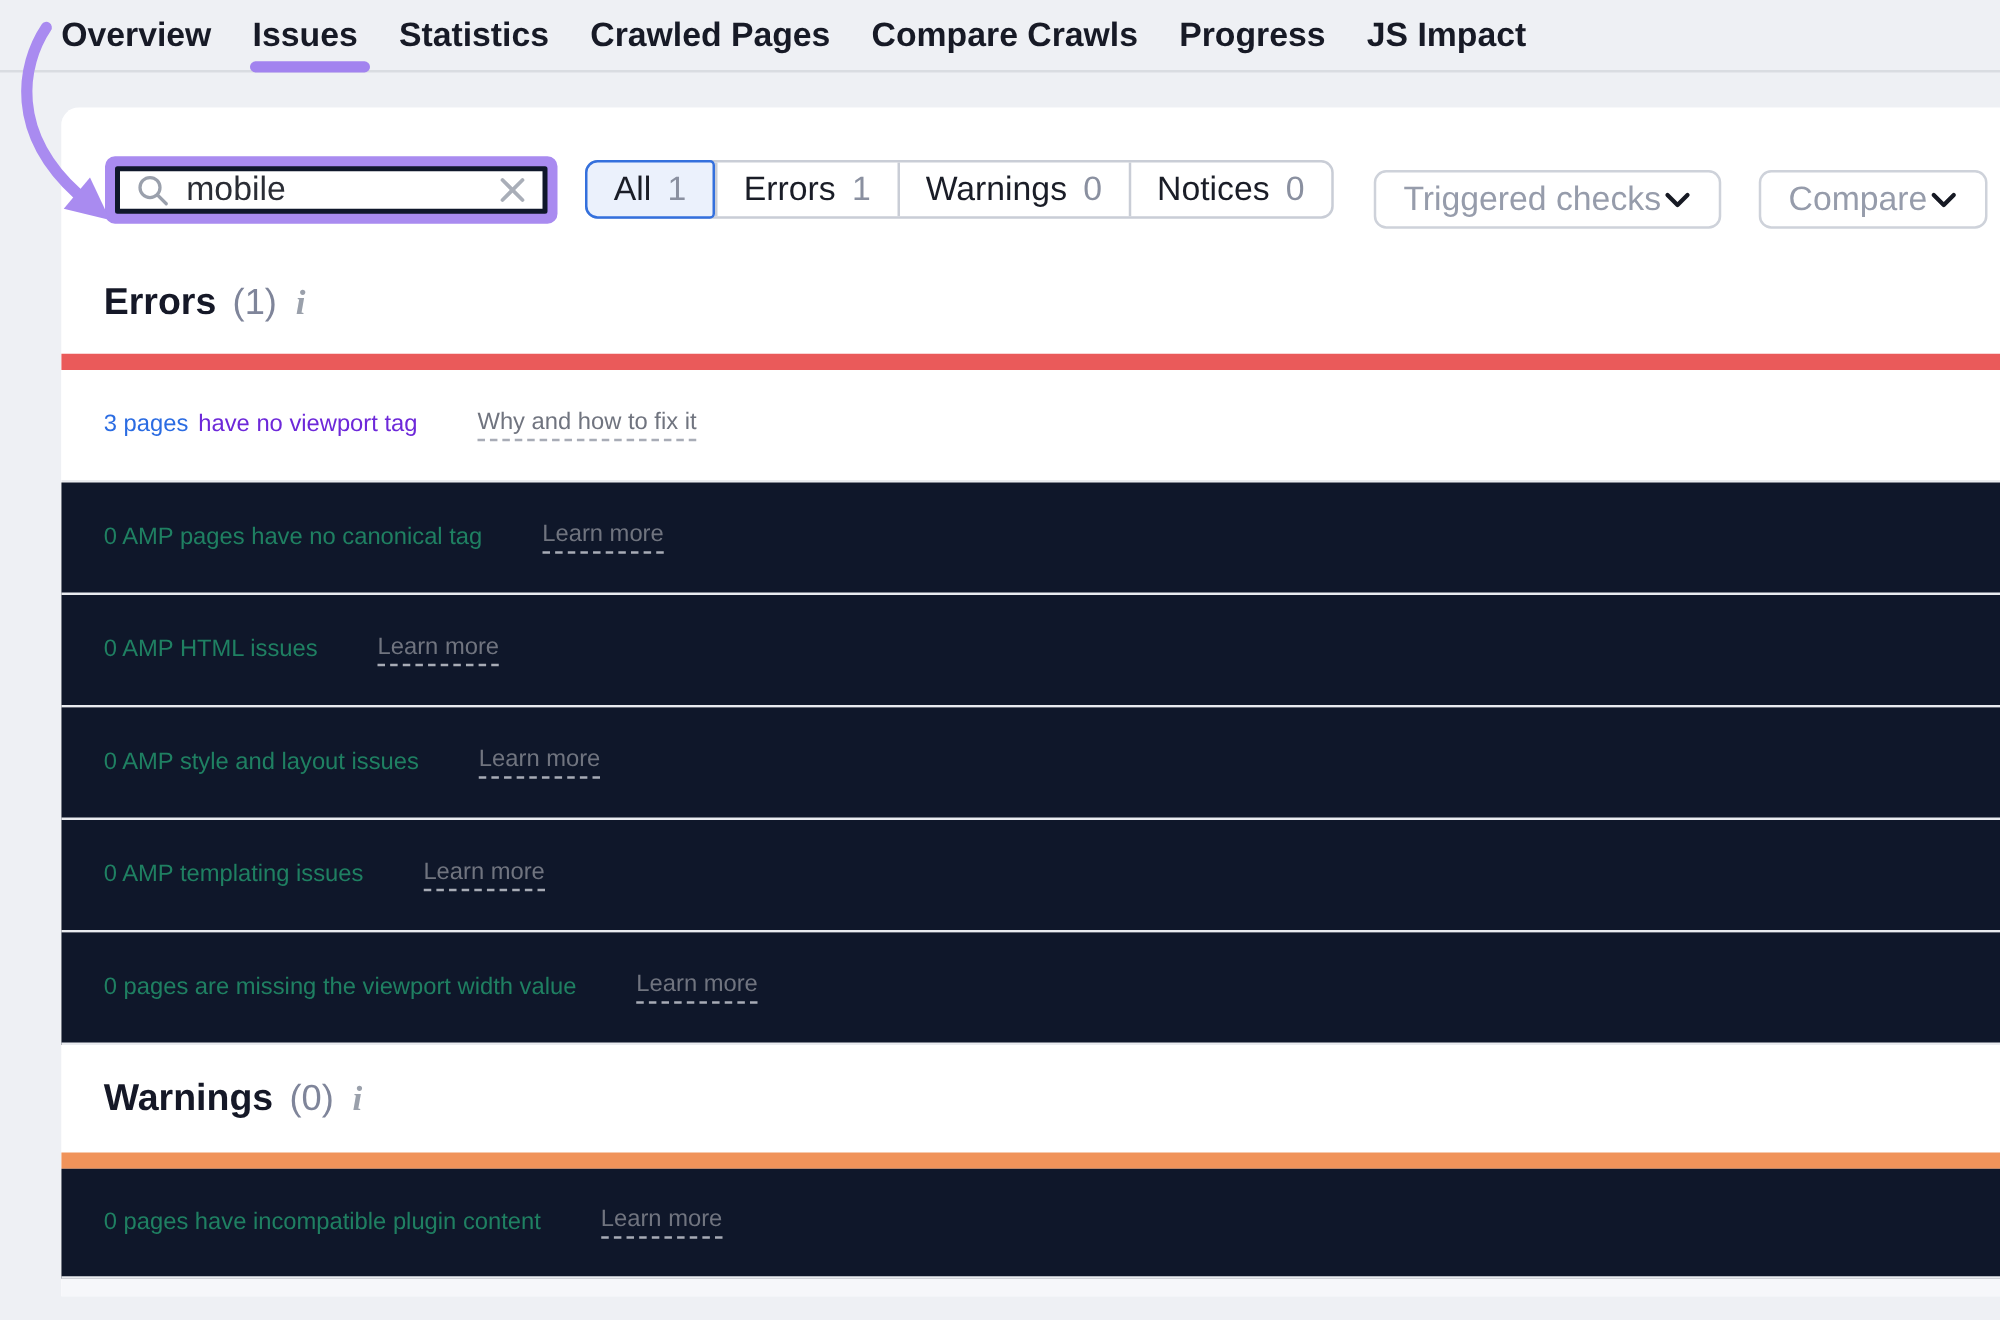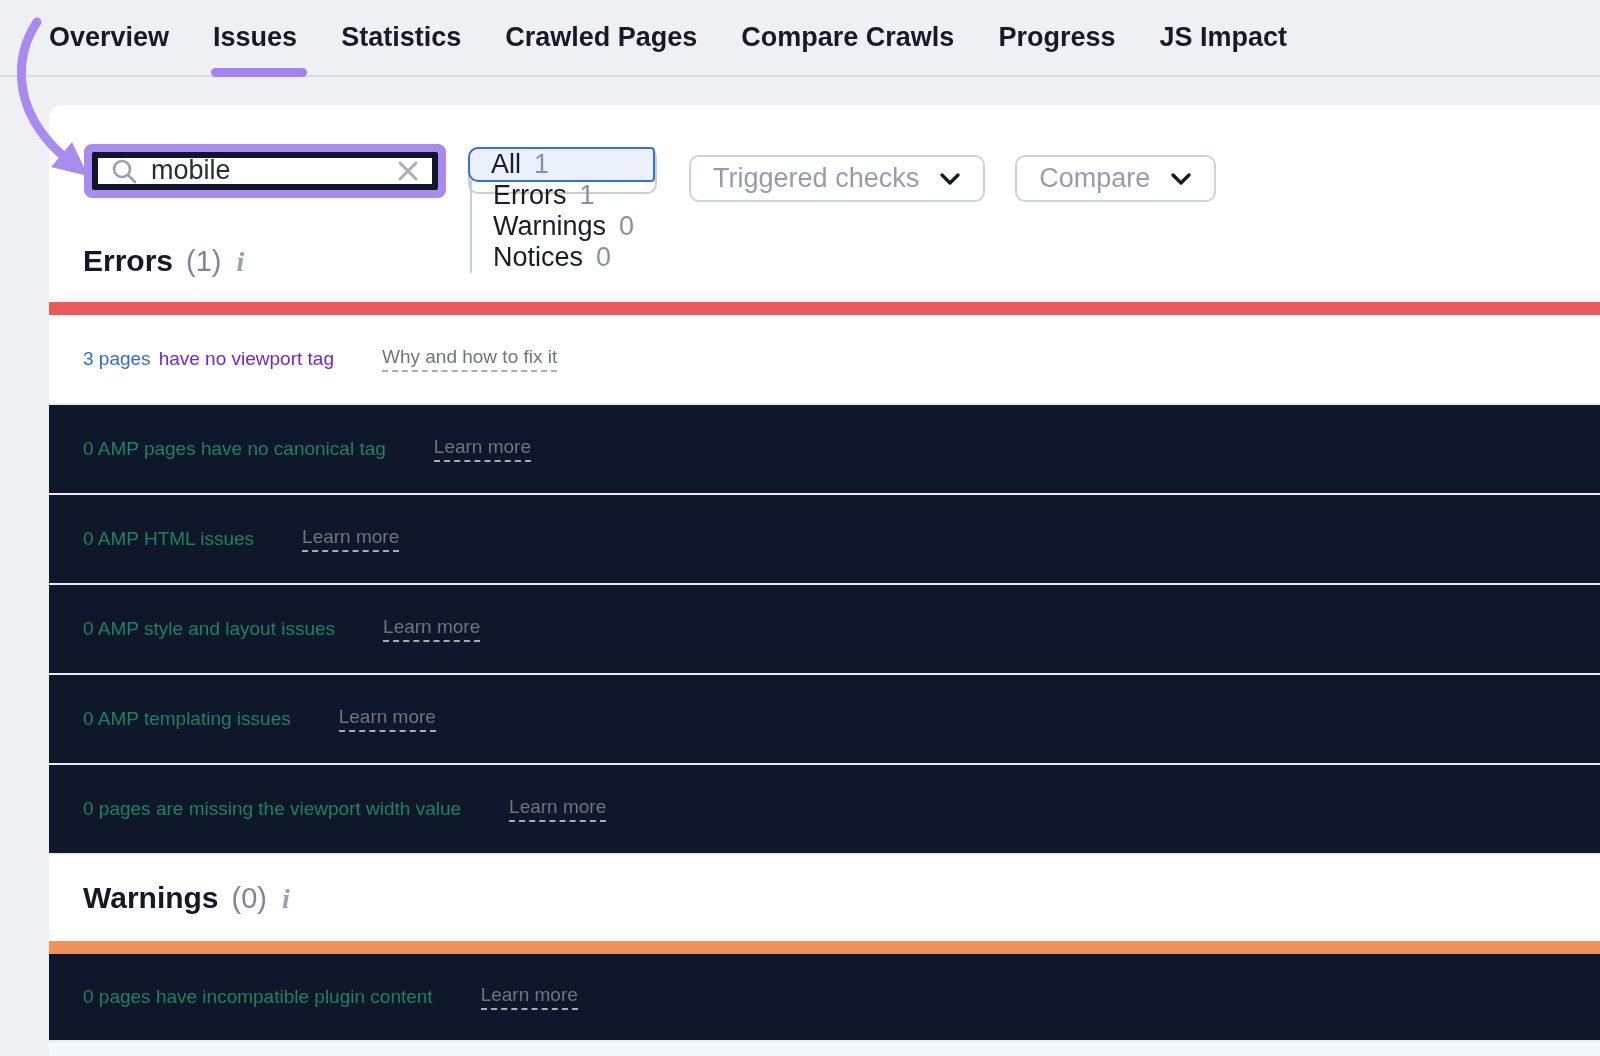--- a/index.html
+++ b/index.html
@@ -7,24 +7,24 @@
   body {
     background:#eef0f4;
     font-family:"Liberation Sans", sans-serif;
     color:#181b26;
     overflow:hidden;
     position:relative;
   }
 
   
   .tabs {
-    height:77px;
+    height:58px;
     padding-left:49px;
     display:flex;
-    gap:44px;
+    gap:33px;
     border-bottom:2px solid #d9dce1;
   }
   .tab {
     position:relative;
     height:100%;
     display:flex;
     align-items:center;
     font-size:27px;
     font-weight:600;
     color:#171a26;
@@ -66,21 +66,21 @@
   }
   .search-highlight {
     border:8px solid #a98bf0;
     border-radius:8px;
     background:#a98bf0;
   }
   .search-box {
     width:346px;
     height:38px;
     background:#ffffff;
-    border:6px solid #0f172a;
+    border:4px solid #0f172a;
     border-radius:2px;
     display:flex;
     align-items:center;
     padding:0 12px;
     gap:13px;
   }
   .search-box input {
     border:none;
     outline:none;
     flex:1;
@@ -91,21 +91,20 @@
     background:transparent;
   }
   .seg-group {
     margin-left:22px;
     display:flex;
     align-items:stretch;
     height:47px;
     border:2px solid #c9cdd6;
     border-radius:10px;
     background:#ffffff;
-    flex-direction:column;
   }
   .seg {
     display:flex;
     align-items:center;
     padding:0 21px;
     font-size:27px;
     color:#1a1d27;
     cursor:pointer;
     border-left:2px solid #c9cdd6;
     white-space:nowrap;
@@ -118,21 +117,21 @@
     border-radius:10px 4px 4px 10px;
     background:#ebf1fc;
   }
   .dropdown {
     height:47px;
     border:2px solid #ced2da;
     border-radius:10px;
     background:#ffffff;
     display:flex;
     align-items:center;
-    gap:20px;
+    gap:2px;
     padding:0 22px;
     font-size:27px;
     color:#969cab;
     cursor:pointer;
     white-space:nowrap;
     margin-top:16px;
   }
   .dropdown.first { margin-left:32px; }
   .dropdown.second { margin-left:30px; }
 

